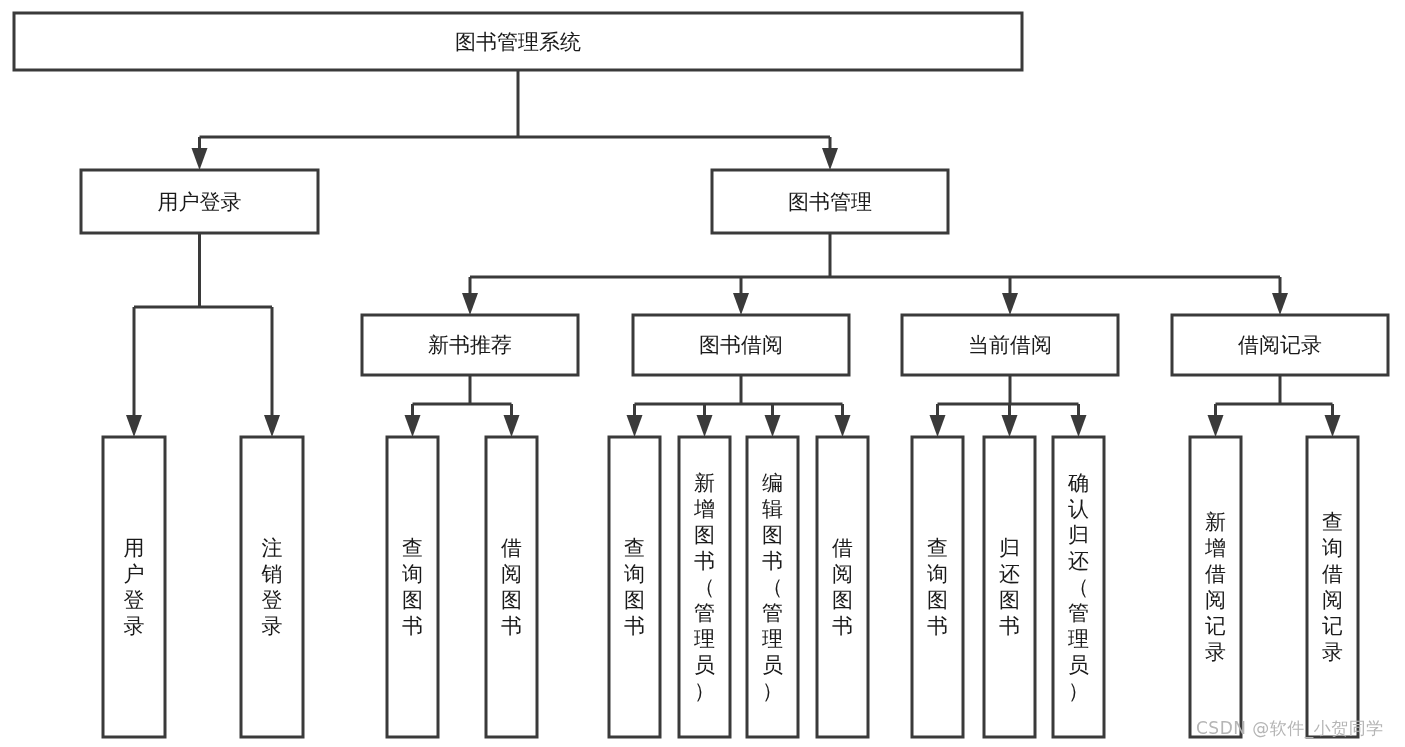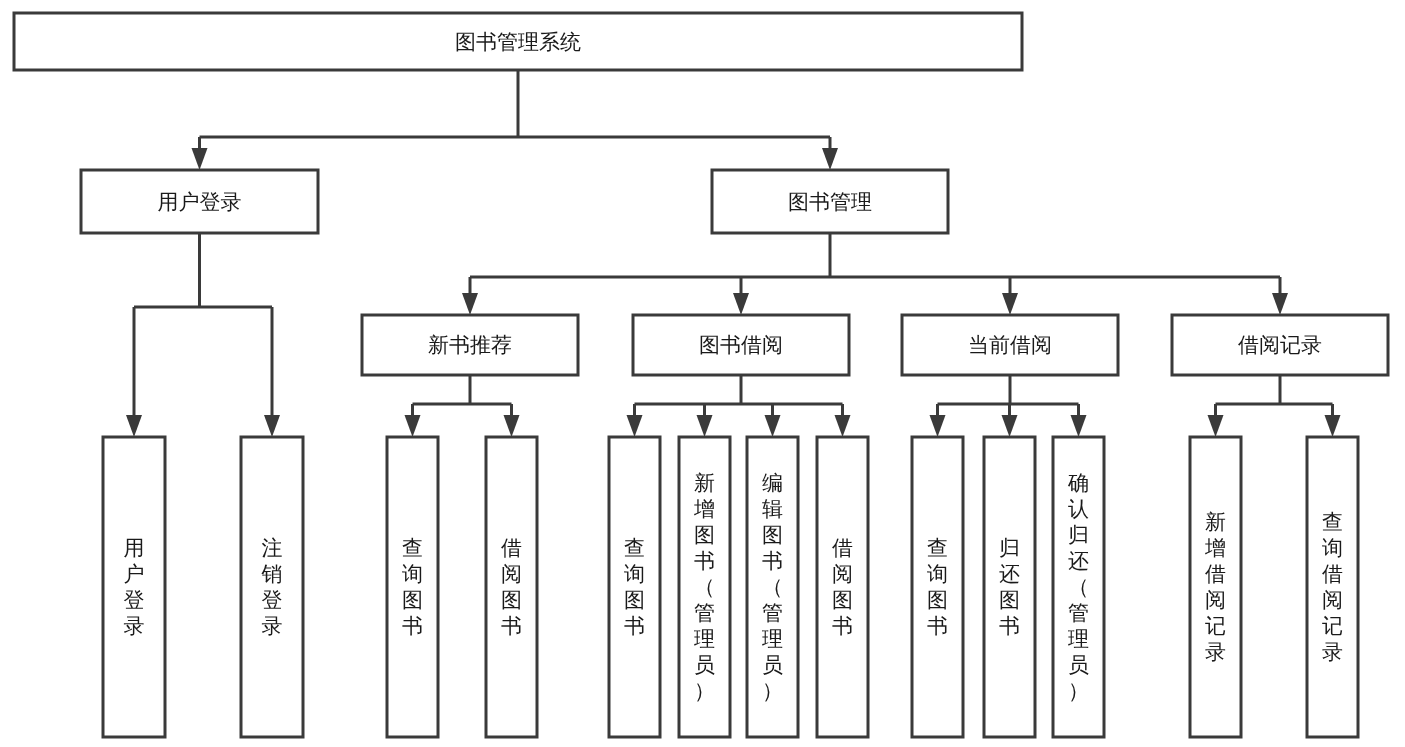--- a/index.html
+++ b/index.html
@@ -173,14 +173,15 @@
           <rect x="1190" y="437" width="51" height="300" class="node-box"></rect>
           <text x="1215.5" y="529.28" class="leaf-label"><tspan x="1215.5" dy="0">新</tspan><tspan x="1215.5" dy="26">增</tspan><tspan x="1215.5" dy="26">借</tspan><tspan x="1215.5" dy="26">阅</tspan><tspan x="1215.5" dy="26">记</tspan><tspan x="1215.5" dy="26">录</tspan></text>
         </g>
         <g>
           <rect x="1307" y="437" width="51" height="300" class="node-box"></rect>
           <text x="1332.5" y="529.28" class="leaf-label"><tspan x="1332.5" dy="0">查</tspan><tspan x="1332.5" dy="26">询</tspan><tspan x="1332.5" dy="26">借</tspan><tspan x="1332.5" dy="26">阅</tspan><tspan x="1332.5" dy="26">记</tspan><tspan x="1332.5" dy="26">录</tspan></text>
         </g>
       </g>
   </svg>
 
+  <div class="watermark" style="left: 1196px; top: 717px; color: rgb(181, 181, 181);">CSDN @软件_小贺同学</div>
 
 </div>
 
 </body></html>

